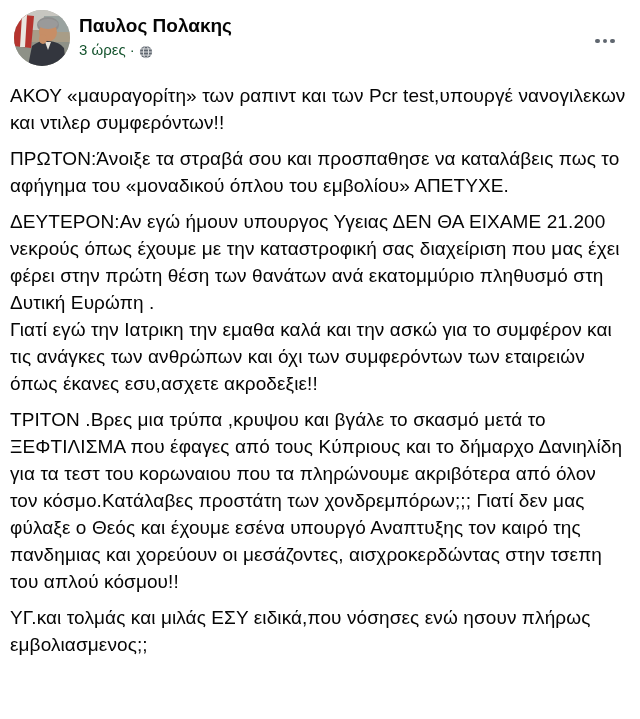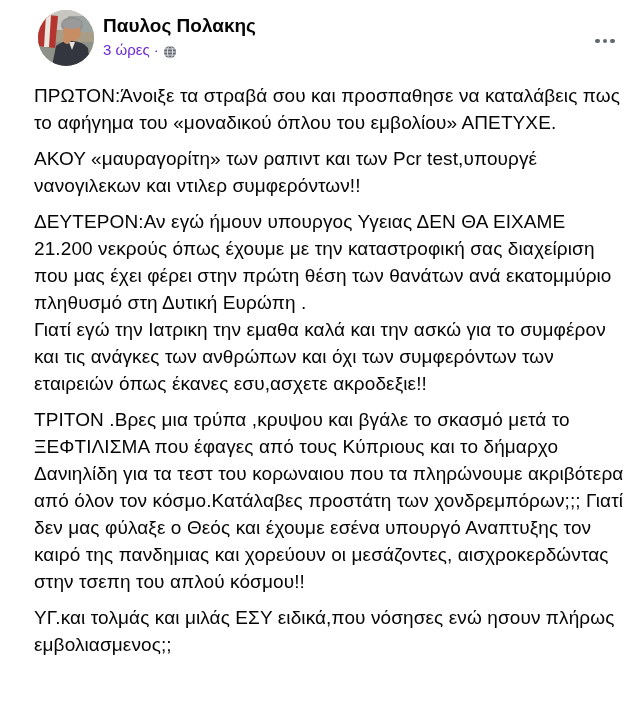--- a/index.html
+++ b/index.html
@@ -9,21 +9,20 @@
     width: 640px;
     height: 719px;
     overflow: hidden;
     font-family: "Liberation Sans", sans-serif;
   }
   .post {
     width: 640px;
     height: 719px;
     background: #ffffff;
     box-sizing: border-box;
-    padding-left: 24px;
   }
   
   .post-header {
     display: flex;
     align-items: flex-start;
     padding: 10px 14px 0 14px;
     position: relative;
   }
   .avatar-wrap {
     width: 56px;
@@ -45,21 +44,21 @@
     font-size: 19px;
     font-weight: 700;
     color: #050505;
     line-height: 25px;
     cursor: pointer;
   }
   .meta-row {
     display: flex;
     align-items: center;
     margin-top: 2px;
-    color: #6d28d9;
+    color: #14532d;
     font-size: 15px;
     line-height: 20px;
   }
   .meta-row .time { cursor: pointer; }
   .meta-row .sep { margin: 0 4px; }
   .globe { display: inline-block; width: 14px; height: 14px; margin-top: 1px; }
   
   .menu-btn {
     position: absolute;
     right: 18px;
@@ -140,21 +139,21 @@
 
     <button class="menu-btn" aria-label="options">
       <span class="dot"></span>
       <span class="dot"></span>
       <span class="dot"></span>
     </button>
 
   </header>
 
   <div class="post-body">
+    <p>ΑΚΟΥ «μαυραγορίτη» των ραπιντ και των Pcr test,υπουργέ νανογιλεκων και ντιλερ συμφερόντων!!</p>
     <p>ΠΡΩΤΟΝ:Άνοιξε τα στραβά σου και προσπαθησε να καταλάβεις πως το αφήγημα του «μοναδικού όπλου του εμβολίου» ΑΠΕΤΥΧΕ.</p>
-    <p>ΑΚΟΥ «μαυραγορίτη» των ραπιντ και των Pcr test,υπουργέ νανογιλεκων και ντιλερ συμφερόντων!!</p>
     <p>ΔΕΥΤΕΡΟΝ:Αν εγώ ήμουν υπουργος Υγειας ΔΕΝ ΘΑ ΕΙΧΑΜΕ 21.200 νεκρούς όπως έχουμε με την καταστροφική σας διαχείριση που μας έχει φέρει στην πρώτη θέση των θανάτων ανά εκατομμύριο πληθυσμό στη Δυτική Ευρώπη .
 Γιατί εγώ την Ιατρικη την εμαθα καλά και την ασκώ για το συμφέρον και τις ανάγκες των ανθρώπων και όχι των συμφερόντων των εταιρειών όπως έκανες εσυ,ασχετε ακροδεξιε!!</p>
     <p>ΤΡΙΤΟΝ .Βρες μια τρύπα ,κρυψου και βγάλε το σκασμό μετά το ΞΕΦΤΙΛΙΣΜΑ που έφαγες από τους Κύπριους και το δήμαρχο Δανιηλίδη για τα τεστ του κορωναιου που τα πληρώνουμε ακριβότερα από όλον τον κόσμο.Κατάλαβες προστάτη των χονδρεμπόρων;;; Γιατί δεν μας φύλαξε ο Θεός και έχουμε εσένα υπουργό Αναπτυξης τον καιρό της πανδημιας και χορεύουν οι μεσάζοντες, αισχροκερδώντας  στην τσεπη του απλού κόσμου!!</p>
     <p>ΥΓ.και τολμάς και μιλάς ΕΣΥ ειδικά,που νόσησες ενώ ησουν πλήρως εμβολιασμενος;;</p>
   </div>
 
 </article>
 
 </body></html>

